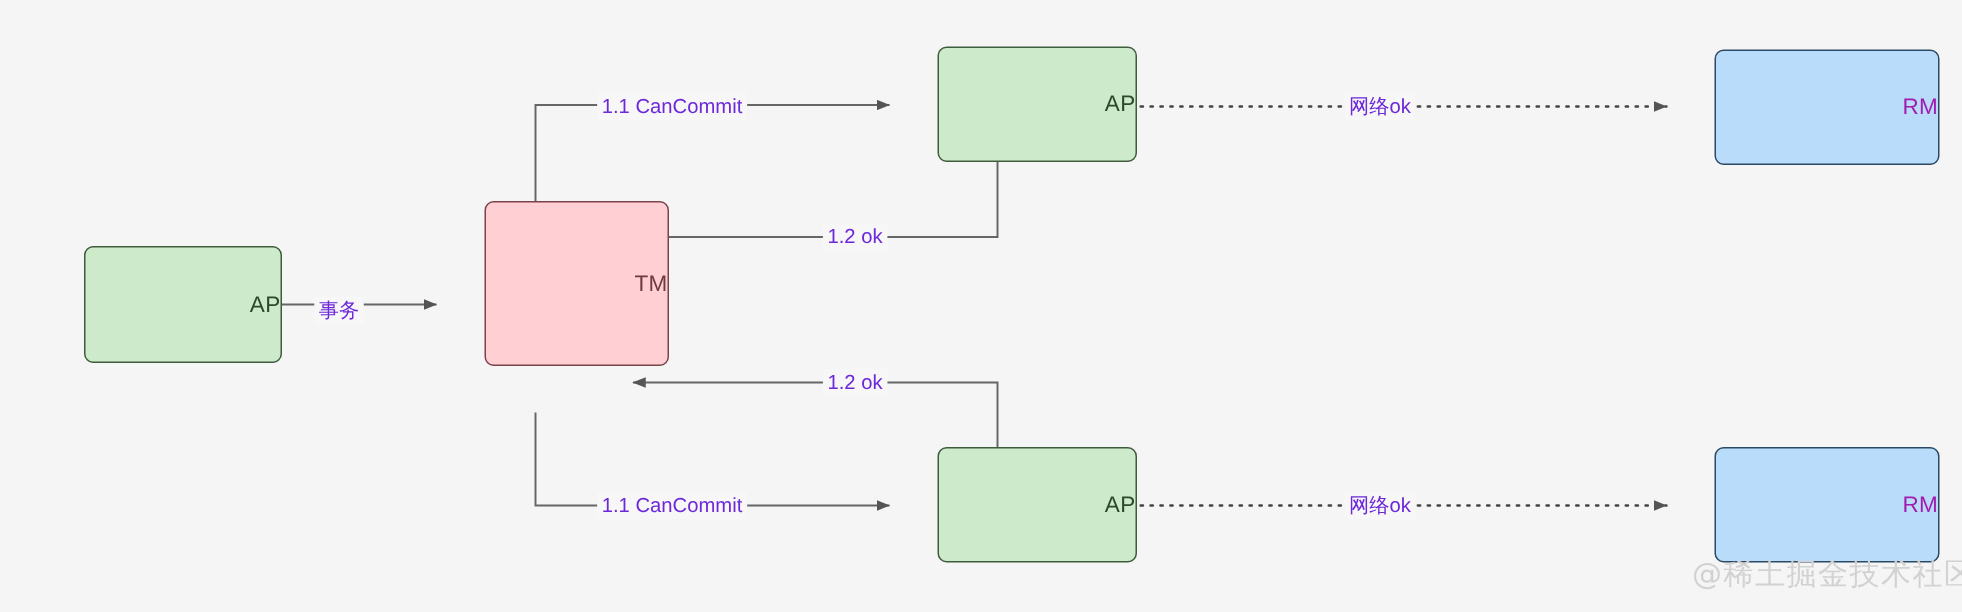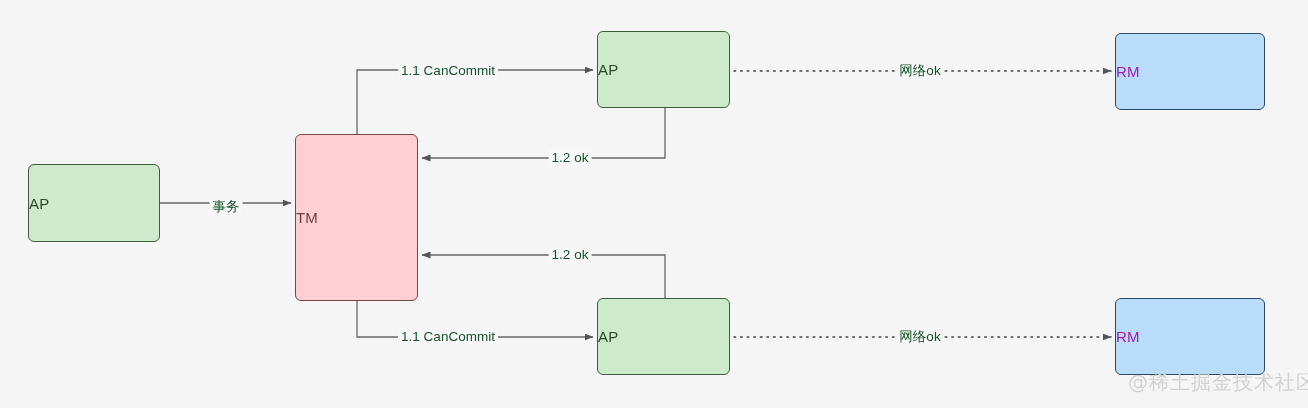--- a/index.html
+++ b/index.html
@@ -22,43 +22,44 @@
     width: 1308px;
     height: 408px;
     pointer-events: none;
   }
   .node {
     position: absolute;
     box-sizing: border-box;
     border-radius: 6px;
     display: flex;
     align-items: center;
-    justify-content: flex-start;
+    justify-content: flex-end;
     font-size: 15px;
     letter-spacing: 0.2px;
+    margin-left: 28px;
   }
   .node-green {
     background: #cdeaca;
     border: 1.4px solid #3f5c3d;
     color: #2c4a2a;
   }
   .node-pink {
     background: #ffcfd4;
     border: 1.4px solid #7a4449;
     color: #6f3b40;
   }
   .node-blue {
     background: #b9dcfa;
     border: 1.4px solid #2c4a63;
     color: #a21caf;
   }
   .edge-label {
     position: absolute;
     background: #f7f7f7;
-    color: #14532d;
+    color: #6d28d9;
     font-size: 13.5px;
     line-height: 16px;
     padding: 1px 3px;
     white-space: nowrap;
     transform: translate(-50%, -50%);
   }
   .watermark {
     position: absolute;
     color: #d2d2d2;
     font-size: 20px;
@@ -106,21 +107,21 @@
 
     <g>
       <path d="M734,337 L1111,337" fill="none" stroke="#444" stroke-width="1.6" stroke-dasharray="1.6 5" stroke-linecap="round" marker-end="url(#arrowhead)"></path>
     </g>
   </svg>
 
   <div class="node node-green" style="left:28px; top:164px; width:132px; height:78px;">
     <span>AP</span>
   </div>
 
-  <div class="node node-pink" style="left:295px; top:134px; width:123px; height:167px;">
+  <div class="node node-pink" style="left:295px; top:134px; width:123px; height:110px;">
     <span>TM</span>
   </div>
 
   <div class="node node-green" style="left:597px; top:31px; width:133px; height:77px;">
     <span>AP</span>
   </div>
 
   <div class="node node-green" style="left:597px; top:298px; width:133px; height:77px;">
     <span>AP</span>
   </div>

